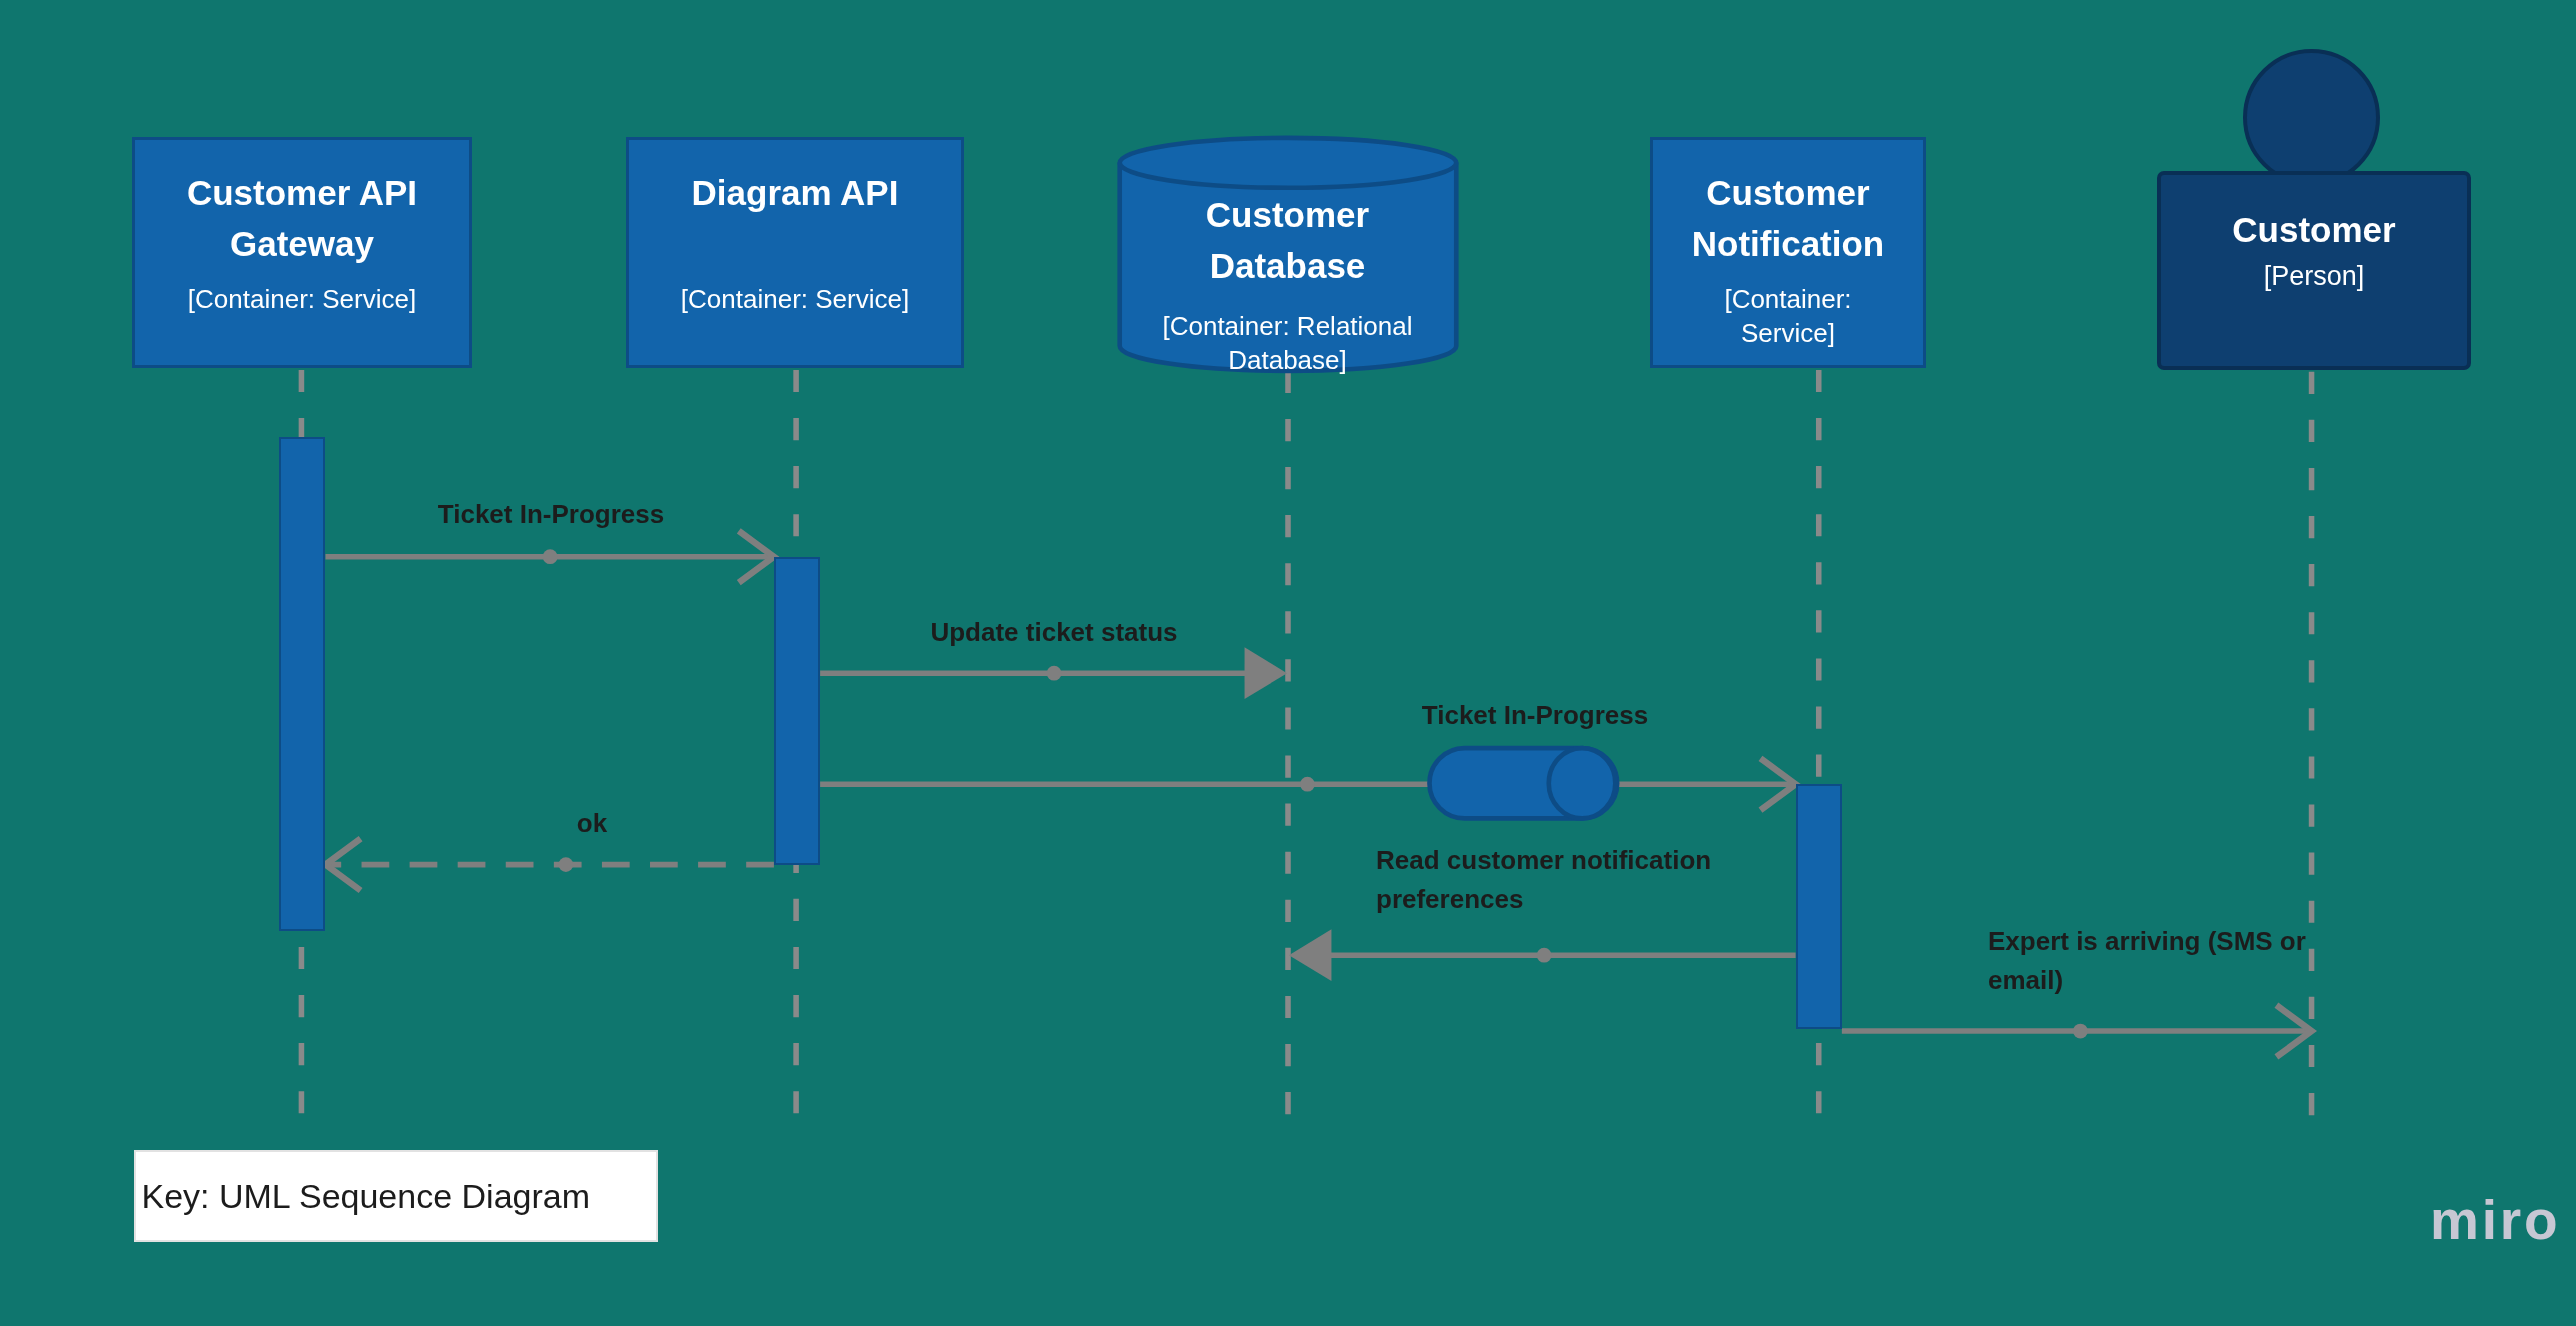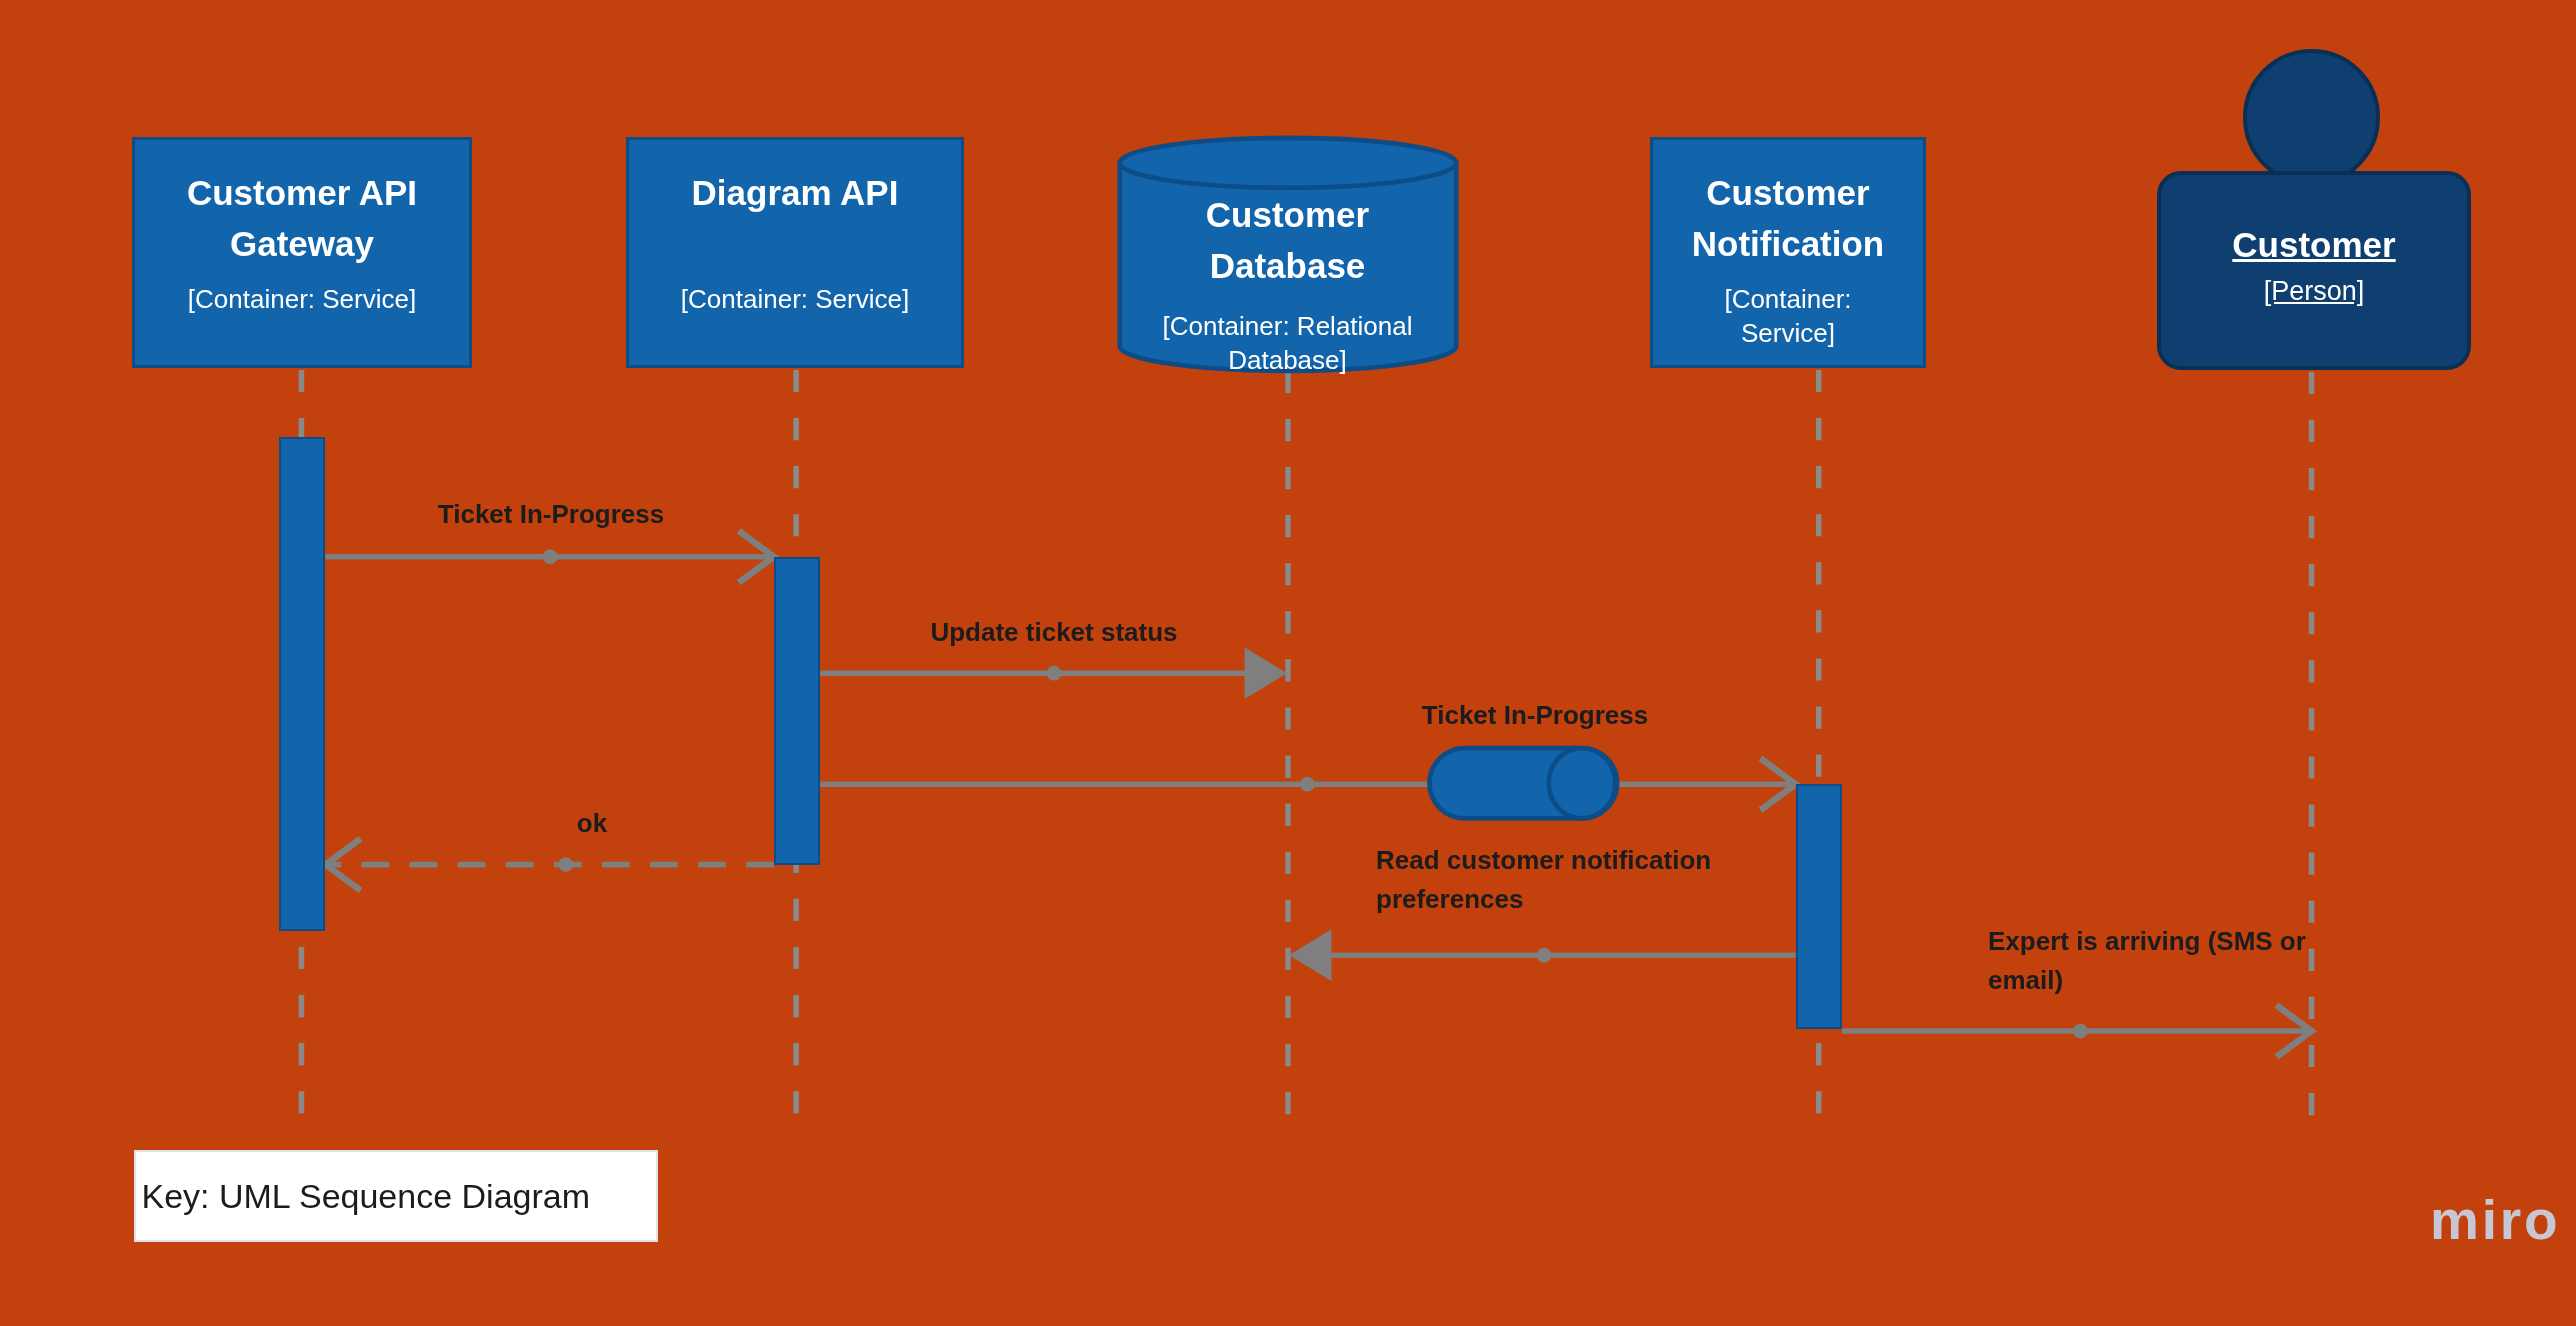--- a/index.html
+++ b/index.html
@@ -10,21 +10,21 @@
     --arrow-color:#7F7F7F;
     --lifeline-color:#8A8A8A;
     --label-color:#1C1C1C;
     --watermark-color:#C7C7D3;
     --key-border:#E2E2E2;
   }
   html,body{margin:0;padding:0;background:#ffffff;}
   .canvas{
     position:relative;
     width:2576px;height:1327px;
-    background:#c2410c;
+    background:#0f766e;
     font-family:"Liberation Sans", sans-serif;
     overflow:hidden;
   }
   .layer{position:absolute;left:0;top:0;}
   .participant{
     position:absolute;
     box-sizing:border-box;
     text-align:center;
     color:#ffffff;
   }
@@ -51,25 +51,24 @@
     position:absolute;
     border-radius:50%;
     background:var(--person-fill);
     border:4.6px solid var(--person-border);
     box-sizing:border-box;
   }
   .person-body{
     position:absolute;
     background:var(--person-fill);
     border:4.6px solid var(--person-border);
-    border-radius:24px;
+    border-radius:7px;
     box-sizing:border-box;
     color:#fff;text-align:center;
-    padding-top:45px;
-    text-decoration:underline;
+    padding-top:30px;
   }
   .person-body .p-title{height:54px;padding:0;}
   .person-body .p-meta{font-size:27px;}
   .activation{
     position:absolute;
     background:var(--container-fill);
     border:2.8px solid var(--container-border);
     box-sizing:border-box;
   }
   .msg-label{

